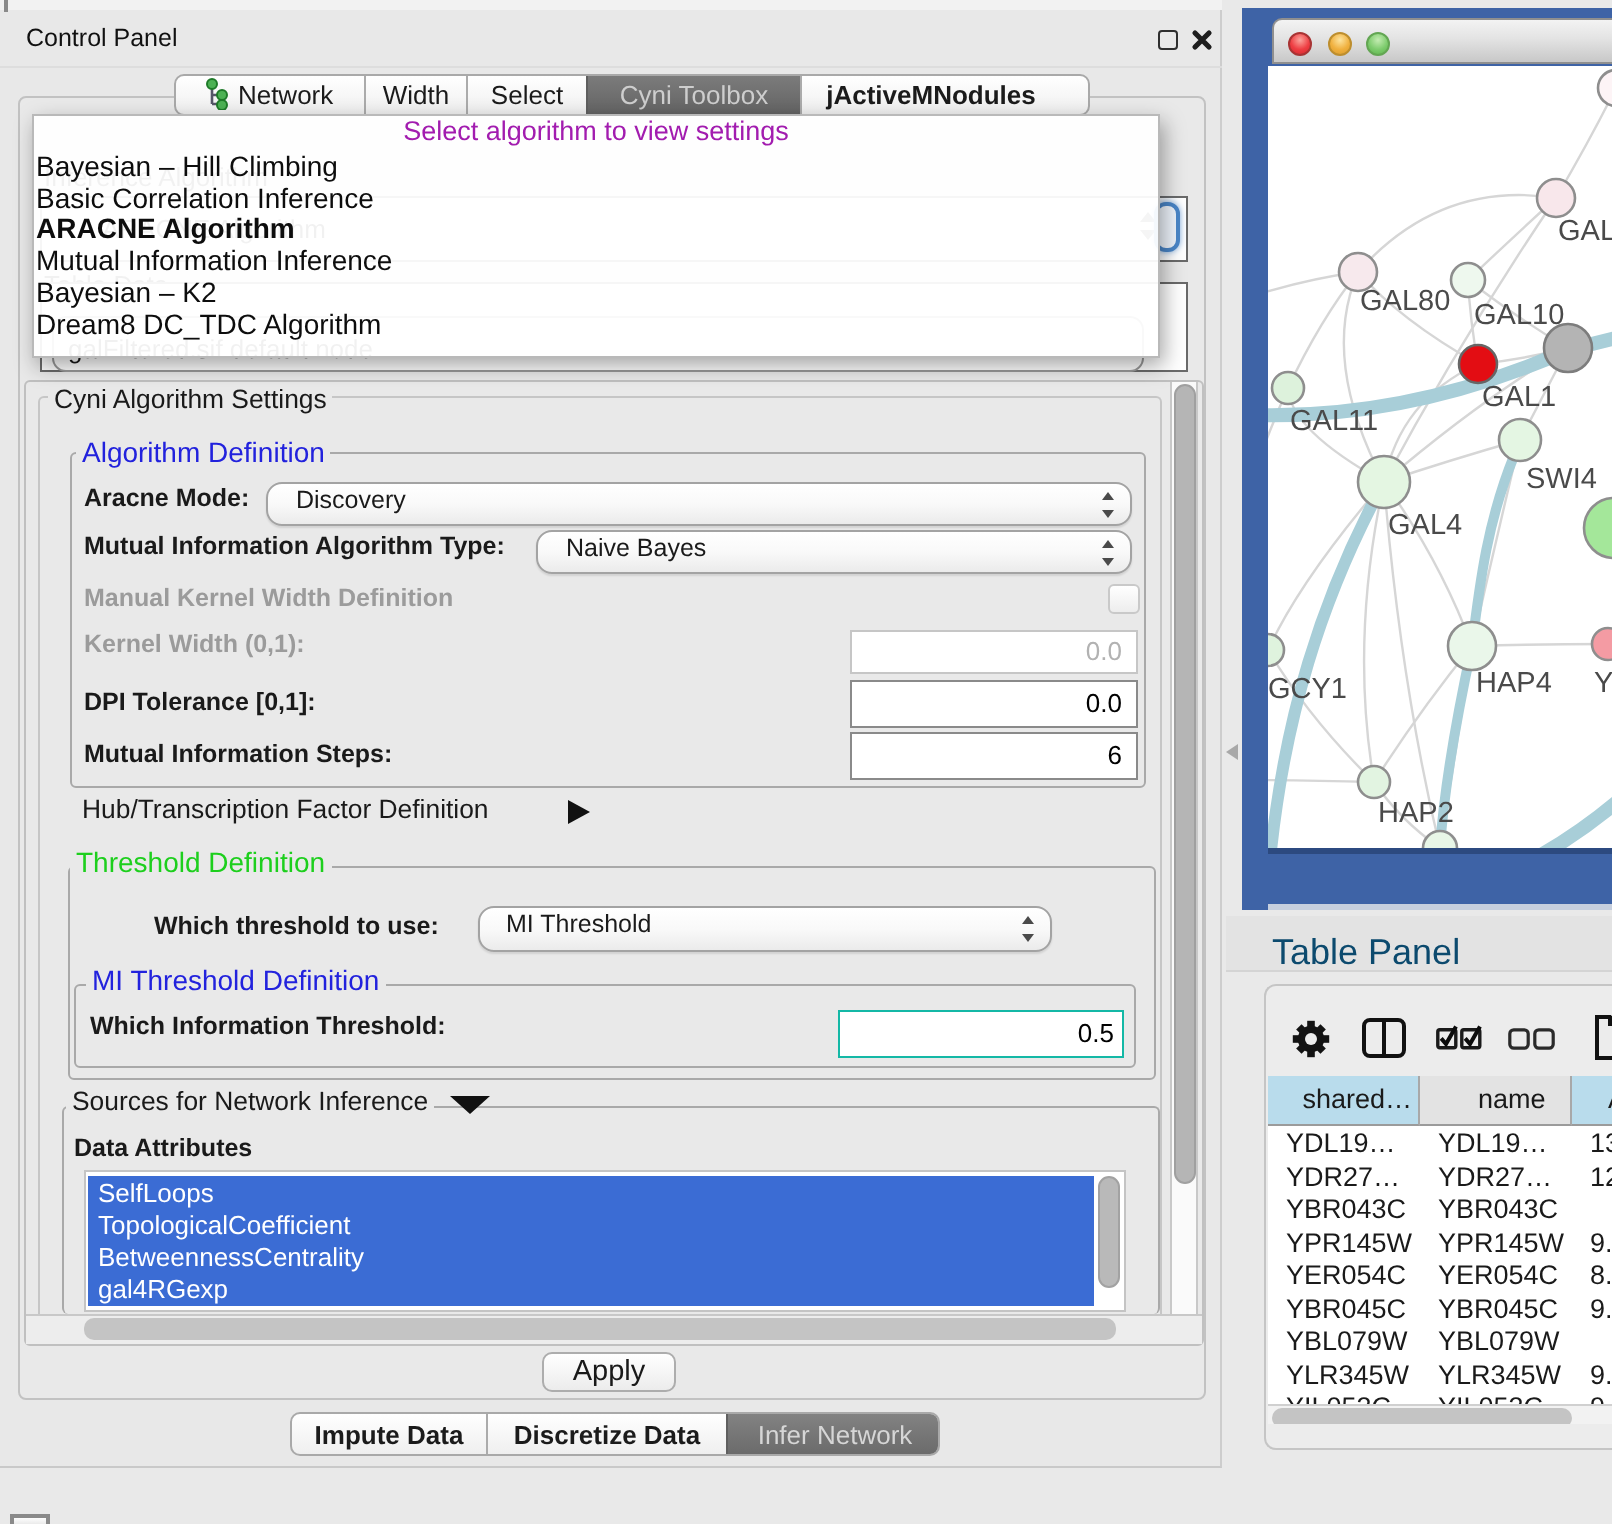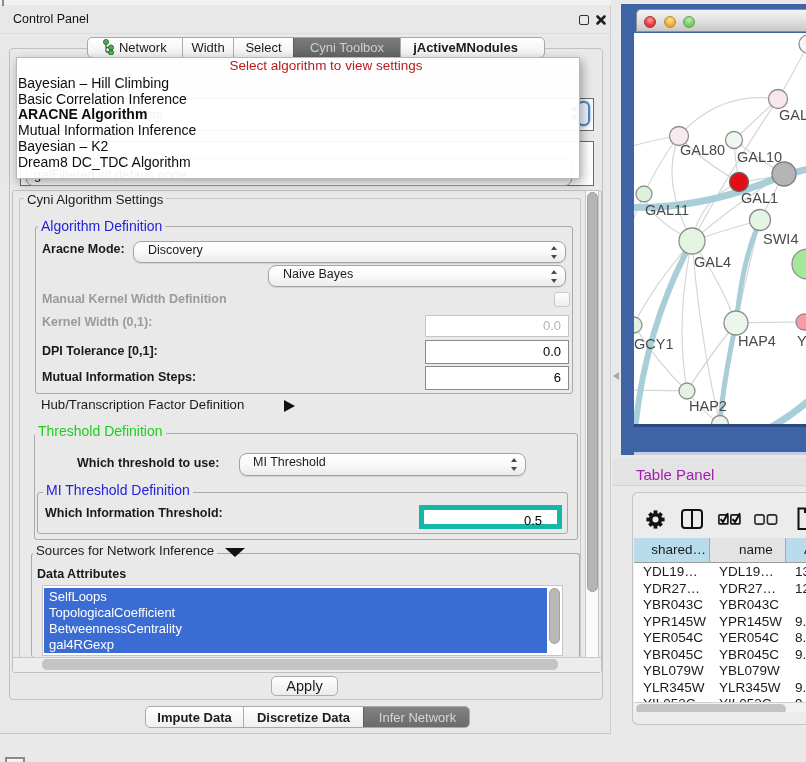--- a/index.html
+++ b/index.html
@@ -60,21 +60,21 @@
     <div style="width:0;height:0;border-left:4px solid transparent;border-right:4px solid transparent;border-bottom:5px solid #555;"></div>
     <div style="width:0;height:0;border-left:4px solid transparent;border-right:4px solid transparent;border-top:5px solid #555;margin-top:4px;"></div>
   </div>
   <div class="ab" style="left:577px; top:101px; width:13px; height:25px; border:2.5px solid #4a86c8; border-radius:6px; background:#eef4fc; box-shadow:0 0 3px #7aa8dc;"></div>
   <div class="ab lbl" style="left:22px; top:136px; font-size:13px;">Table Data</div>
   <div class="ab" style="left:20px; top:141px; width:574px; height:45px; border:1px solid #6a6a6a; background:#fff;"></div>
   <div class="ab" style="left:26px; top:158px; width:546px; height:28px; border:1px solid #9a9a9a; border-radius:7px; background:#fff;"></div>
   <div class="ab" style="left:34px; top:168px; font-size:13px; line-height:14px;">galFiltered.sif default node</div>
 
   <div class="ab" style="z-index:10; left:16px; top:57px; width:564px; height:122px; background:rgba(255,255,255,0.94); border:1px solid #b9b9b9; box-shadow:2px 4px 10px rgba(0,0,0,0.35);"></div>
-  <div class="ab" style="z-index:11; left:16px; top:58.5px; width:564px; text-align:center; color:#b91c1c; font-size:13.5px; line-height:14px;margin-left:28px;">Select algorithm to view settings</div>
+  <div class="ab" style="z-index:11; left:16px; top:58.5px; width:564px; text-align:center; color:#a21caf; font-size:13.5px; line-height:14px;">Select algorithm to view settings</div>
   <div class="ab" style="z-index:11; left:18px; top:76px; width:556px; font-size:14px; line-height:15.7px; color:#0d0d0d; white-space:nowrap;">
     Bayesian – Hill Climbing<br>
     Basic Correlation Inference<br>
     <span class="b">ARACNE Algorithm</span><br>
     Mutual Information Inference<br>
     Bayesian – K2<br>
     Dream8 DC_TDC Algorithm
   </div>
 
   <div class="ab" style="left:12px; top:190px; width:590px; height:483px; border:1px solid #c0c0c0; border-radius:3px;"></div>
@@ -83,20 +83,21 @@
 
   <div class="ab group" style="left:35px; top:226px; width:538px; height:168px;"></div>
   <div class="ab legend" style="left:38px; top:219px; color:#2222dd;">Algorithm Definition</div>
 
   <div class="ab lbl b" style="left:42px; top:241.5px;">Aracne Mode:</div>
   <div class="ab combo" style="left:133px; top:241px; width:433px; height:22px;">
       <span class="ct">Discovery</span>
       <span class="stepper"></span>
     </div>
 
+  <div class="ab lbl b" style="left:42px; top:265.5px;">Mutual Information Algorithm Type:</div>
   <div class="ab combo" style="left:268px; top:265px; width:298px; height:22px;">
       <span class="ct">Naive Bayes</span>
       <span class="stepper"></span>
     </div>
 
   <div class="ab lbl b" style="left:42px; top:291.5px; color:#9b9b9b;">Manual Kernel Width Definition</div>
   <div class="ab" style="left:554px; top:292px; width:16px; height:15px; border:1px solid #c9c9c9; border-radius:3px; background:linear-gradient(180deg,#ffffff,#ededed);"></div>
 
   <div class="ab lbl b" style="left:42px; top:314.5px; color:#9b9b9b;">Kernel Width (0,1):</div>
   <div class="ab inp" style="left:425px; top:315px; width:144px; height:22px; border:1px solid #c6c6c6; color:#b2b2b2; line-height:20px;">0.0</div>
@@ -116,21 +117,21 @@
   <div class="ab lbl b" style="left:77px; top:456px;">Which threshold to use:</div>
   <div class="ab combo" style="left:239px; top:453px; width:287px; height:23px;">
       <span class="ct" style="left:13px;">MI Threshold</span>
       <span class="stepper"></span>
     </div>
 
   <div class="ab group" style="left:37px; top:492px; width:531px; height:42px;"></div>
   <div class="ab legend" style="left:43px; top:483px; color:#2222dd;">MI Threshold Definition</div>
 
   <div class="ab lbl b" style="left:45px; top:506px;">Which Information Threshold:</div>
-  <div class="ab inp" style="left:419px; top:505px; width:143px; height:24px; border:5px solid #14b8a6; color:#000; line-height:22px; padding-right:15px;">0.5</div>
+  <div class="ab inp" style="left:419px; top:505px; width:143px; height:24px; border:1px solid #14b8a6; color:#000; line-height:22px; padding-right:4px;">0.5</div>
 
   <div class="ab group" style="left:31px; top:553px; width:549px; height:104px; border-bottom:none;"></div>
   <div class="ab legend" style="left:33px; top:543px; font-size:13.2px;">Sources for Network Inference</div>
   <div class="ab" style="left:225px; top:548px; width:0; height:0; border-left:10px solid transparent; border-right:10px solid transparent; border-top:9.5px solid #111;"></div>
   <div class="ab lbl b" style="left:37px; top:567px;text-align:center;">Data Attributes</div>
 
   <div class="ab" style="left:42px; top:585px; width:521px; height:71px; background:#fff; border:1px solid #c4c4c4; overflow:hidden;">
     <div style="position:absolute; left:1px; top:2px; width:503px; height:65px; background:#3b6cd4;"></div>
     <div style="position:absolute; left:6px; top:3px; color:#fff; font-size:13px; line-height:16px;">SelfLoops<br>TopologicalCoefficient<br>BetweennessCentrality<br>gal4RGexp</div>
     <div style="position:absolute; left:506px; top:2px; width:11px; height:56px; background:#b9b9b9; border:1px solid #a2a2a2; border-radius:6px;"></div>
@@ -230,21 +231,21 @@
       <text x="634" y="349">GCY1</text>
       <text x="738" y="346">HAP4</text>
       <text x="797" y="346">Y</text>
       <text x="689" y="411">HAP2</text>
     </g>
   </svg>
 </div>
 <div class="ab" style="left:634px; top:424px; width:172px; height:3px; background:#2c4a80;"></div>
 
 <div class="ab" style="left:613px; top:458px; width:193px; height:28px; background:#e3e3e3; border-bottom:1px solid #d4d4d4;"></div>
-<div class="ab" style="left:636px; top:465.5px; font-size:15px; color:#a21caf;">Table Panel</div>
+<div class="ab" style="left:636px; top:465.5px; font-size:18px; color:#0c4a6e;">Table Panel</div>
 
 <div class="ab" style="left:632px; top:492px; width:174px; height:233px; background:#ececec; border:1px solid #c5c5c5; border-right:none; border-radius:6px 0 0 6px;">
 
   <svg class="ab" style="left:13px; top:17px;" width="19" height="19" viewBox="0 0 19 19">
     <g fill="#131313">
       <circle cx="9.5" cy="9.5" r="6.6"></circle>
       <g>
         <rect x="7.6" y="0.4" width="3.8" height="4"></rect>
         <rect x="7.6" y="14.6" width="3.8" height="4"></rect>
         <rect x="0.4" y="7.6" width="4" height="3.8"></rect>

